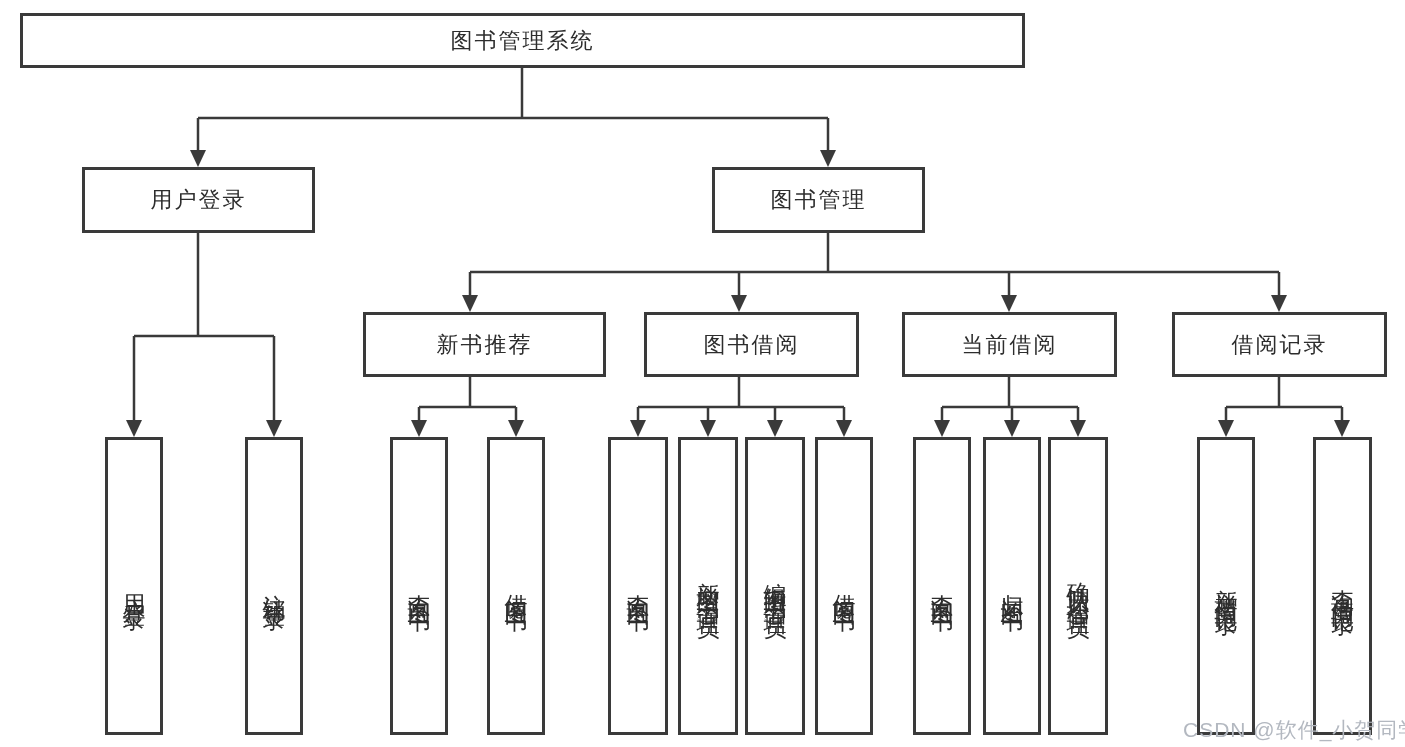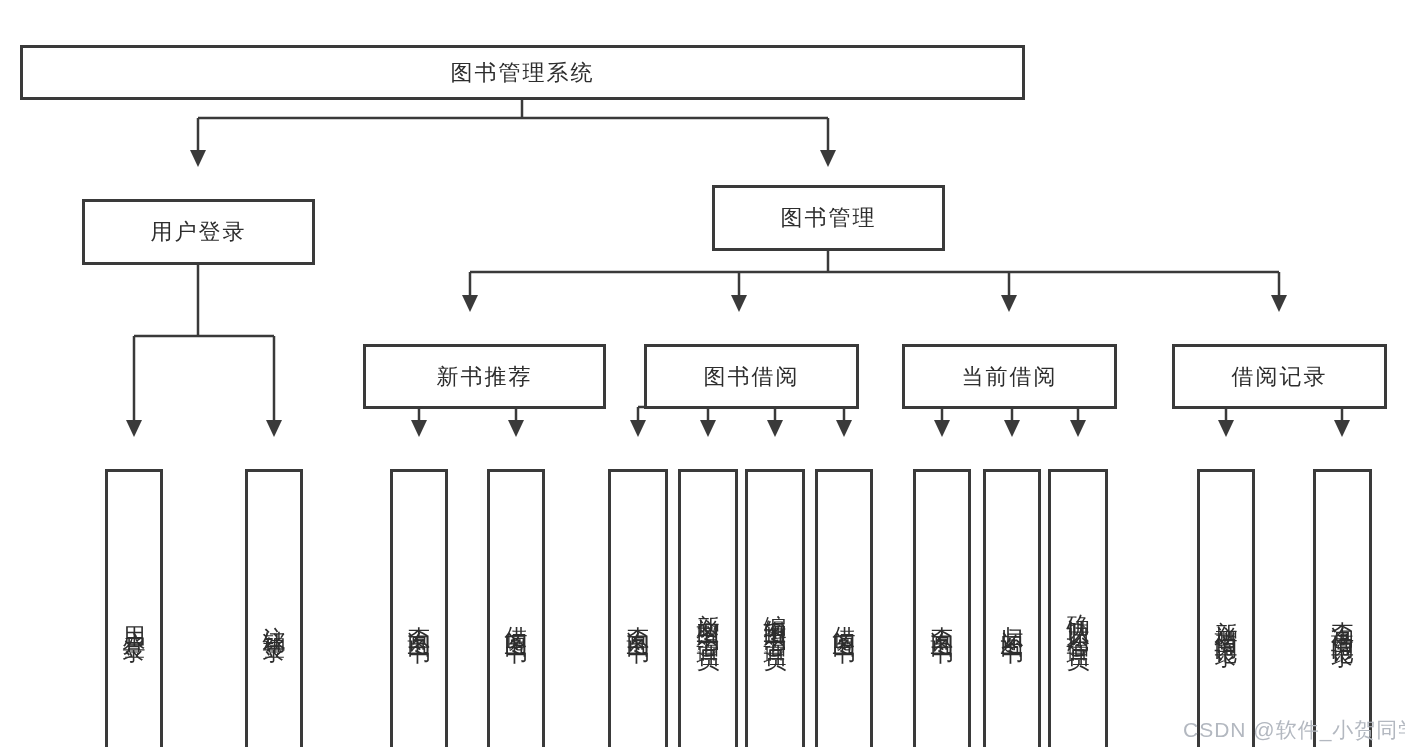--- a/index.html
+++ b/index.html
@@ -19,42 +19,41 @@
   }
   .bx {
     position: absolute;
     box-sizing: border-box;
     border: 3px solid #3a3a3a;
     background: #ffffff;
     display: flex;
     align-items: center;
     justify-content: center;
     color: #2d2d2d;
-    margin-top: 32px;
   }
   .h-label {
     font-size: 22px;
     letter-spacing: 2px;
     white-space: nowrap;
     color: #2d2d2d;
   }
   .v-label {
     writing-mode: vertical-rl;
     text-orientation: mixed;
     font-size: 23px;
     letter-spacing: 5px;
     line-height: 1;
     white-space: nowrap;
     color: #2d2d2d;
   }
   
   .n-root { left: 20px;  top: 13px;  width: 1005px; height: 55px; }
   
   .n-user { left: 82px;  top: 167px; width: 233px; height: 66px; }
-  .n-book { left: 712px; top: 153px; width: 233px; height: 66px; }
+  .n-book { left: 712px; top: 167px; width: 213px; height: 66px; }
   
   .n-g0 { left: 363px;  top: 312px; width: 243px; height: 65px; }
   .n-g1 { left: 644px;  top: 312px; width: 215px; height: 65px; }
   .n-g2 { left: 902px;  top: 312px; width: 215px; height: 65px; }
   .n-g3 { left: 1172px; top: 312px; width: 215px; height: 65px; }
   
   .leaf { top: 437px; height: 298px; }
   .n-u0   { left: 105px;  width: 58px; }
   .n-u1   { left: 245px;  width: 58px; }
   .n-g0c0 { left: 390px;  width: 58px; }

